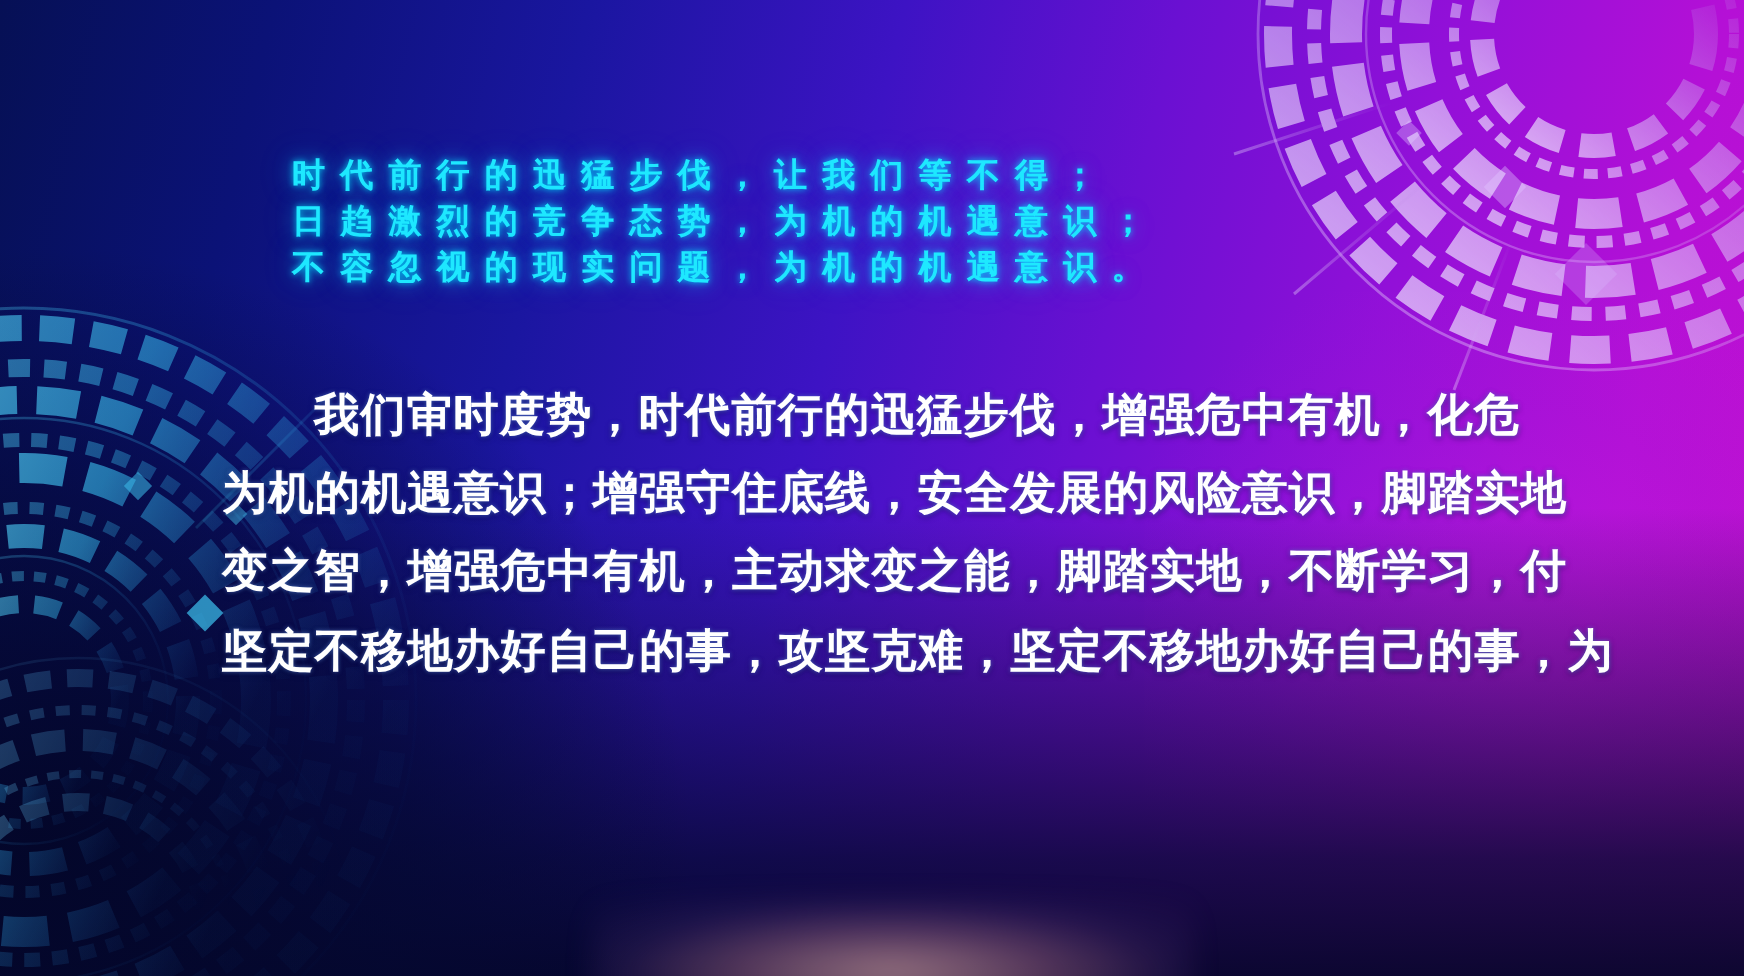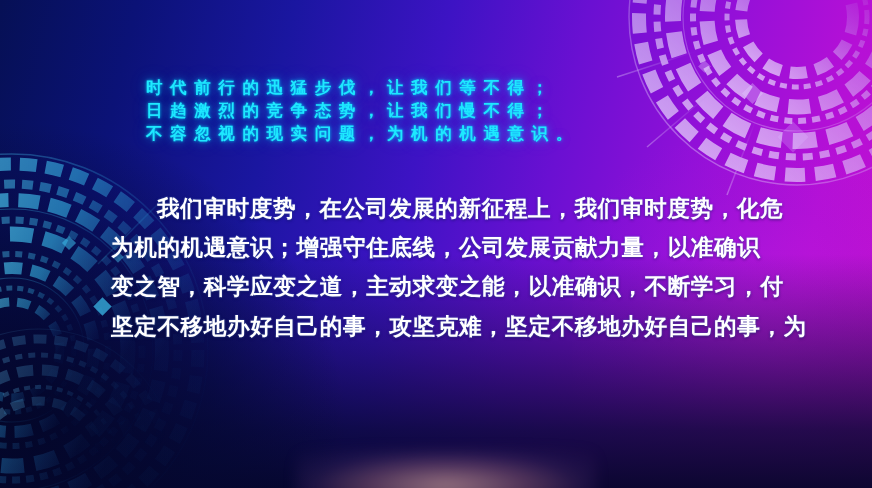--- a/index.html
+++ b/index.html
@@ -254,24 +254,24 @@
       <div class="diamond" style="left: 96px; top: 300px; width: 13px; height: 13px; background: rgba(60, 190, 235, 0.72);"></div>
       <div class="diamond" style="left: 64px; top: 238px; width: 10px; height: 10px; background: rgba(60, 190, 235, 0.55);"></div>
       <div class="diamond" style="left: 114px; top: 253px; width: 8px; height: 8px; background: rgba(70, 200, 240, 0.45);"></div>
       <div class="diamond" style="left: 745px; top: 86px; width: 15px; height: 15px; background: rgba(225, 200, 255, 0.38);"></div>
       <div class="diamond" style="left: 782px; top: 126px; width: 22px; height: 22px; background: rgba(220, 190, 255, 0.25);"></div>
       <div class="diamond" style="left: 700px; top: 62px; width: 9px; height: 9px; background: rgba(230, 210, 255, 0.34);"></div>
     </div>
 
   <div id="heading">
     <span class="hline">时代前行的迅猛步伐，让我们等不得；</span>
-    <span class="hline">日趋激烈的竞争态势，让我们慢不得；</span>
+    <span class="hline">日趋激烈的竞争态势，为机的机遇意识；</span>
     <span class="hline">不容忽视的现实问题，为机的机遇意识。</span>
   </div>
 
   <div id="body-text">
-    <span class="bline"><span class="indent"></span><span>我们审时度势，在公司发展的新征程上，我们审时度势，化危</span></span>
-    <span class="bline">为机的机遇意识；增强守住底线，公司发展贡献力量，以准确识</span>
-    <span class="bline">变之智，科学应变之道，主动求变之能，以准确识，不断学习，付</span>
+    <span class="bline"><span class="indent"></span><span>我们审时度势，时代前行的迅猛步伐，增强危中有机，化危</span></span>
+    <span class="bline">为机的机遇意识；增强守住底线，安全发展的风险意识，脚踏实地</span>
+    <span class="bline">变之智，增强危中有机，主动求变之能，脚踏实地，不断学习，付</span>
     <span class="bline">坚定不移地办好自己的事，攻坚克难，坚定不移地办好自己的事，为</span>
   </div>
 
 </div>
 
 </body></html>

